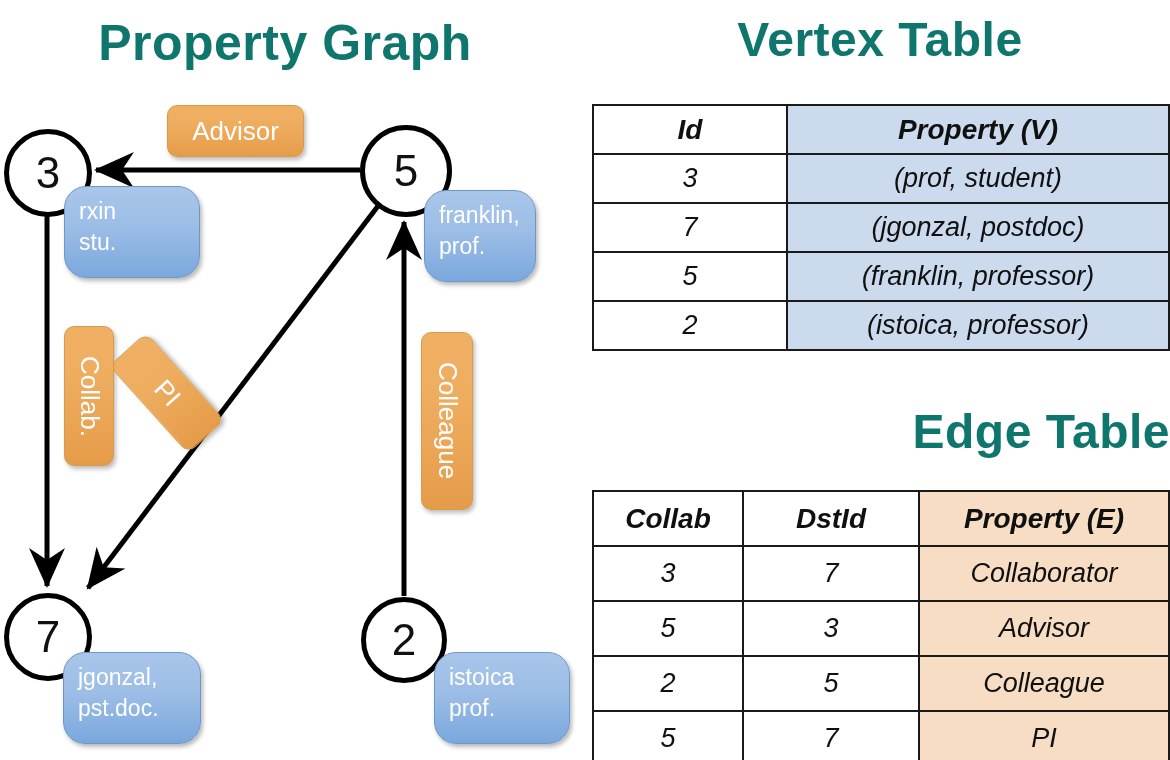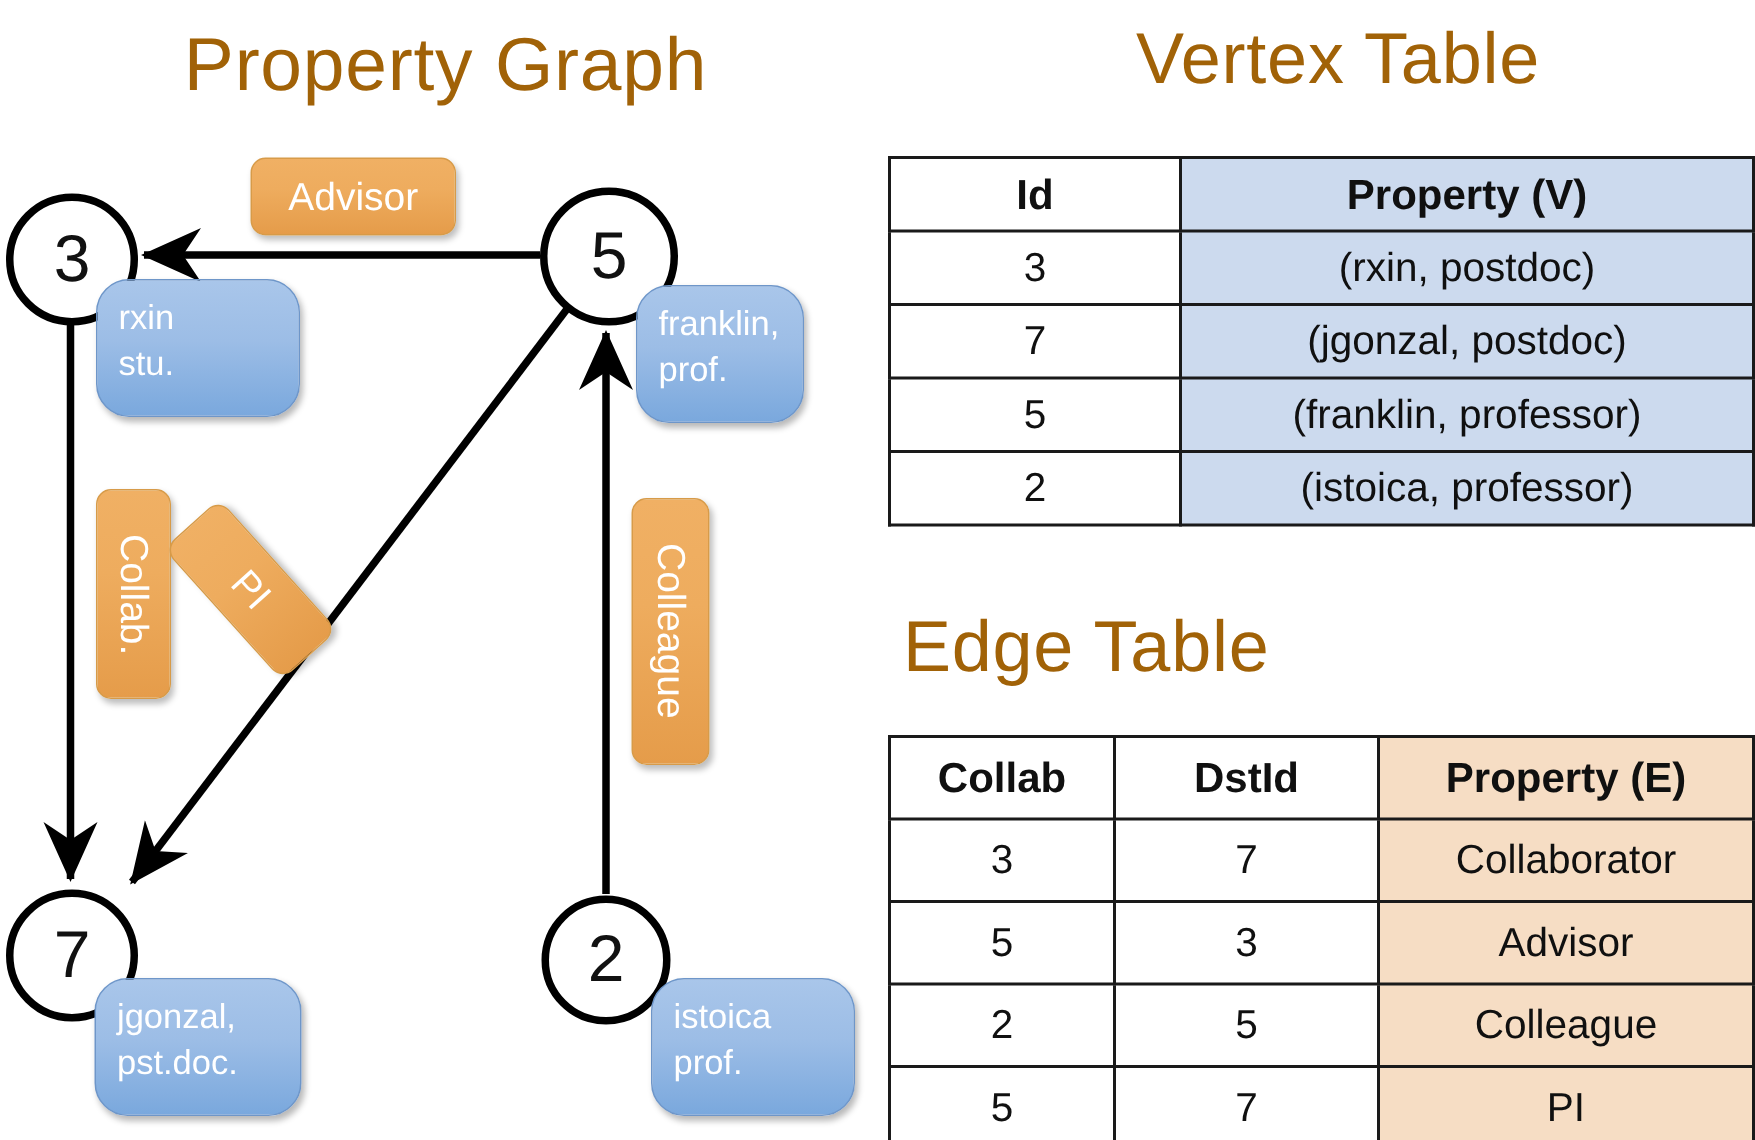--- a/index.html
+++ b/index.html
@@ -13,39 +13,38 @@
     position: relative;
     overflow: hidden;
     font-family: "Liberation Sans", sans-serif;
     -webkit-font-smoothing: antialiased;
   }
 
   
   .title {
     position: absolute;
     font-family: "Liberation Sans", sans-serif;
-    font-weight: 400;
-    color: #a16207;
+    font-weight: 700;
+    color: #0f766e;
     white-space: nowrap;
     letter-spacing: 0.5px;
-    padding-left: 12px;
   }
   #title-property-graph {
     left: 0; top: 14px; width: 570px;
     text-align: center;
     font-size: 50px;
   }
   #title-vertex-table {
     left: 590px; top: 12px; width: 580px;
     text-align: center;
     font-size: 48px;
   }
   #title-edge-table {
     left: 590px; top: 404px; width: 580px;
-    text-align: left;
+    text-align: right;
     font-size: 48px;
   }
 
   
   #graph-panel {
     position: absolute;
     left: 0; top: 0;
     width: 580px; height: 760px;
   }
   #graph-edges {
@@ -117,20 +116,21 @@
     writing-mode: vertical-rl;
     white-space: nowrap;
   }
 
   
   .data-table {
     position: absolute;
     border-collapse: collapse;
     table-layout: fixed;
     font-family: "Liberation Sans", sans-serif;
+    font-style: italic;
   }
   .data-table td, .data-table th {
     border: 2px solid #1a1a1a;
     text-align: center;
     font-weight: 300;
     font-size: 27px;
     color: #101010;
     padding: 0;
     height: 47px;
     vertical-align: middle;
@@ -229,21 +229,21 @@
     </colgroup>
   <thead>
     <tr>
       <th class="cell-plain">Id</th>
       <th class="cell-vprop">Property (V)</th>
     </tr>
   </thead>
   <tbody>
     <tr>
       <td class="cell-plain">3</td>
-      <td class="cell-vprop">(rxin, postdoc)</td>
+      <td class="cell-vprop">(prof, student)</td>
     </tr>
     <tr>
       <td class="cell-plain">7</td>
       <td class="cell-vprop">(jgonzal, postdoc)</td>
     </tr>
     <tr>
       <td class="cell-plain">5</td>
       <td class="cell-vprop">(franklin, professor)</td>
     </tr>
     <tr>

